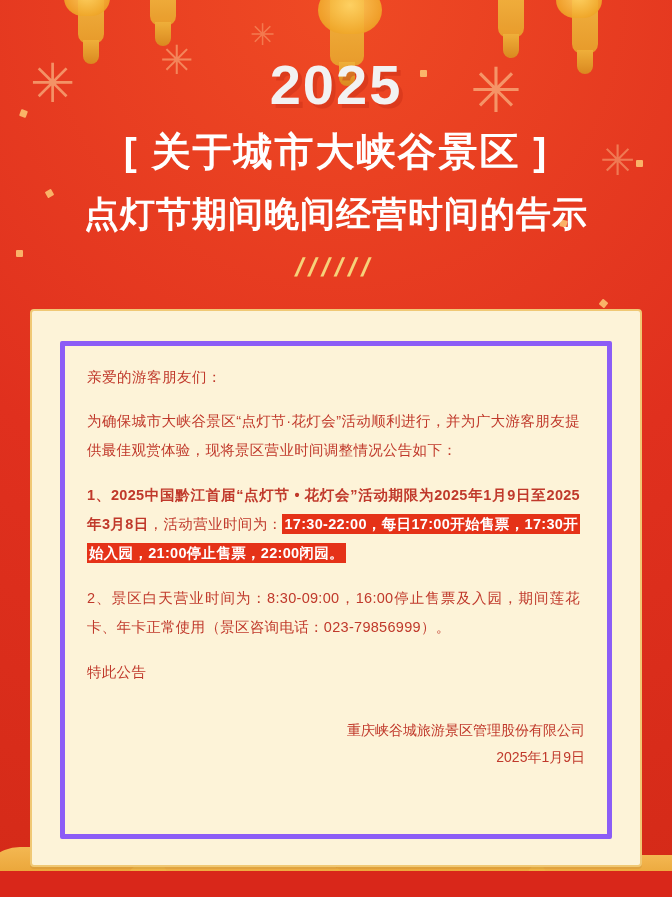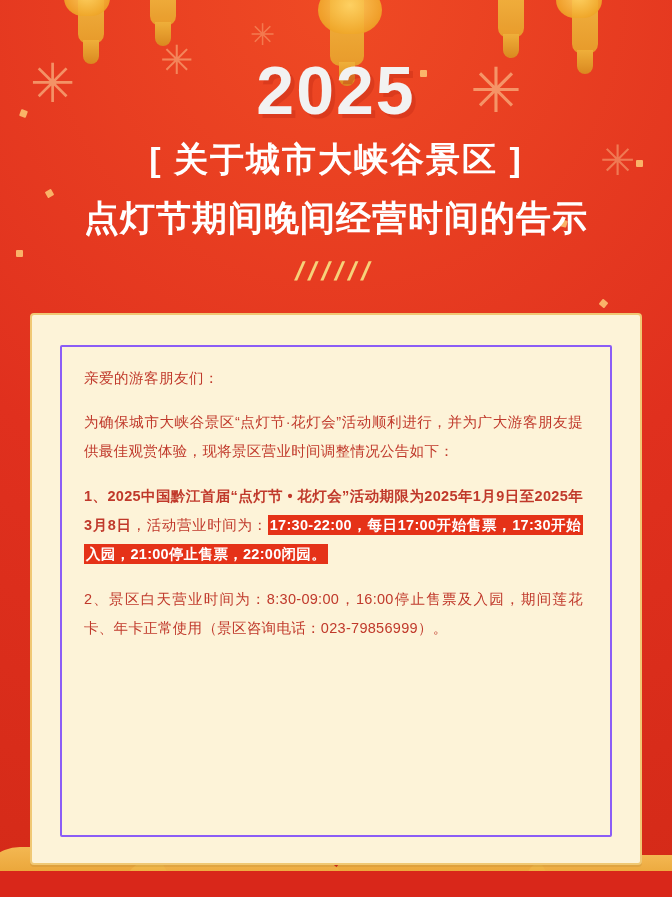--- a/index.html
+++ b/index.html
@@ -85,31 +85,31 @@
   }
 
   
   .header {
     position: relative;
     padding-top: 58px;
     text-align: center;
     z-index: 3;
   }
   .year {
-    font-size: 68px;
+    font-size: 56px;
     font-weight: bold;
     letter-spacing: 2px;
     color: #f2f2f2;
     text-shadow: 4px 4px 0 rgba(190,40,20,.35);
     line-height: .95;
     -webkit-text-stroke: 0;
   }
   .title-line {
     margin-top: 14px;
-    font-size: 34px;
+    font-size: 39px;
     font-weight: bold;
     color: #ffffff;
     letter-spacing: 2px;
   }
   .subtitle-line {
     margin-top: 12px;
     font-size: 35px;
     font-weight: bold;
     color: #ffffff;
     letter-spacing: 1px;
@@ -131,21 +131,21 @@
     z-index: 4;
   }
   .card {
     background: #fdf3d8;
     border: 2px solid #f0c874;
     border-radius: 4px;
     padding: 30px 28px 26px 28px;
     box-shadow: 0 2px 0 rgba(0,0,0,.06);
   }
   .card-inner {
-    border: 2px solid #8b5cf6;
+    border: 5px solid #8b5cf6;
     border-radius: 2px;
     padding: 22px 22px 18px 22px;
     min-height: 448px;
     position: relative;
   }
   .greeting {
     font-size: 14.5px;
     color: #c0392b;
     margin-bottom: 20px;
     letter-spacing: .5px;
@@ -248,21 +248,26 @@
 
         <p class="body">为确保城市大峡谷景区“点灯节·花灯会”活动顺利进行，并为广大游客朋友提供最佳观赏体验，现将景区营业时间调整情况公告如下：</p>
 
         <p class="body">
           <span class="b" style="font-weight:bold">1、</span><span style="font-weight:bold">2025中国黔江首届“点灯节 • 花灯会”活动期限为2025年1月9日至2025年3月8日</span><span>，活动营业时间为：</span><span class="hl">17:30-22:00，每日17:00开始售票，17:30开始入园，21:00停止售票，22:00闭园。</span>
         </p>
 
         <p class="body">2、景区白天营业时间为：8:30-09:00，16:00停止售票及入园，期间莲花卡、年卡正常使用（景区咨询电话：023-79856999）。</p>
 
 
-
+        <p class="body">特此公告</p>
+
+        <div class="sig">
+          <div>重庆峡谷城旅游景区管理股份有限公司</div>
+          <div>2025年1月9日</div>
+        </div>
 
       </div>
     </div>
   </div>
 
   <div class="bottom-deco">
     <div class="cloud c1"></div>
     <div class="cloud c2"></div>
     <div class="cloud c3"></div>
     <div class="cloud c4"></div>

